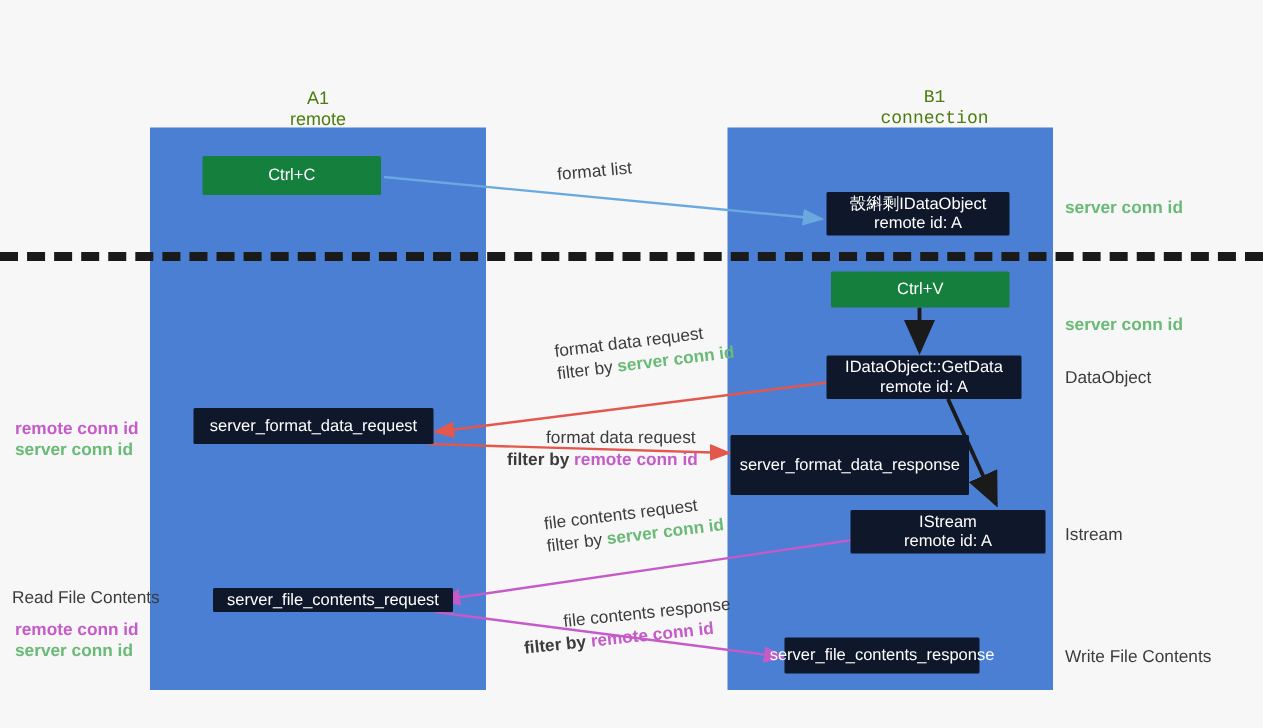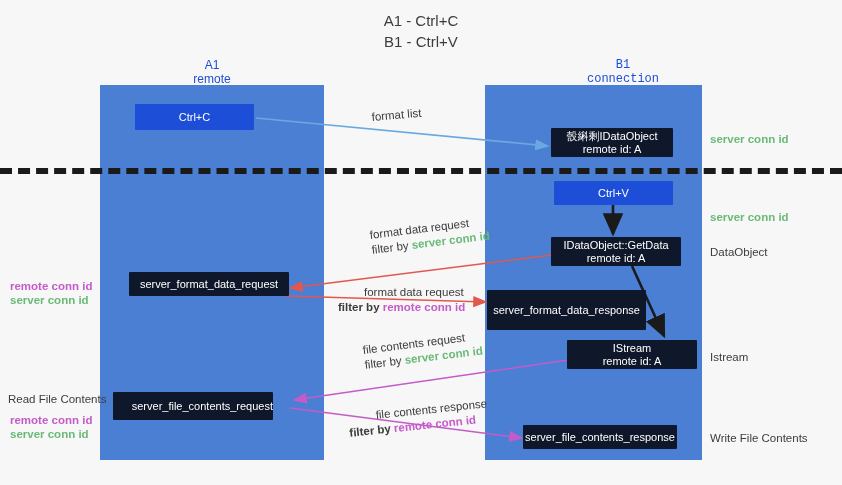--- a/index.html
+++ b/index.html
@@ -23,21 +23,21 @@
     text-align: center;
     font-size: 15px;
     color: #3c3c3c;
     line-height: 21px;
     white-space: pre;
   }
   .col-header {
     position: absolute;
     text-align: center;
     font-size: 12px;
-    color: #1d4ed8;
+    color: #4d7c0f;
     line-height: 14px;
     white-space: pre;
   }
   .lane {
     position: absolute;
     background: #4a7fd4;
   }
   .lane-a { left: 100px; top: 85px; width: 224px; height: 375px; }
   .lane-b { left: 485px; top: 85px; width: 217px; height: 375px; }
 
@@ -57,21 +57,21 @@
     flex-direction: column;
     align-items: center;
     justify-content: center;
     color: #ffffff;
     font-size: 11px;
     line-height: 13px;
     text-align: center;
     border-radius: 1px;
     white-space: pre;
   }
-  .node.green { background: #1d4ed8; }
+  .node.green { background: #15803d; }
   .node.orange { background: #0f172a; }
 
   .side-label {
     position: absolute;
     font-size: 11.5px;
     line-height: 14px;
     white-space: pre;
   }
   .clr-green { color: #6aba77; font-weight: bold; }
   .clr-magenta { color: #c45bc9; font-weight: bold; }
@@ -92,22 +92,20 @@
     width: 842px;
     height: 485px;
     pointer-events: none;
   }
 </style>
 </head>
 <body>
 
 <div id="canvas">
 
-  <div class="title">A1 - Ctrl+C
-B1 - Ctrl+V</div>
 
   <div class="lane lane-a"></div>
   <div class="lane lane-b"></div>
 
   <div class="col-header" style="left:132px; top:58px; width:160px;"><span>A1</span><br><span>remote</span></div>
 
   <div class="col-header" style="left:543px; top:58px; width:160px;font-family:Liberation Mono, monospace;"><span>B1</span><br><span>connection</span></div>
 
   <svg class="wires">
     <defs>
@@ -164,25 +162,25 @@
 
   <div class="node orange" style="left:487px; top:290px; width:159px; height:40px;">
     <span>server_format_data_response</span>
   </div>
 
   <div class="node orange" style="left:567px; top:340px; width:130px; height:29px;">
     <span>IStream</span>
     <span>remote id: A</span>
   </div>
 
-  <div class="node orange" style="left:113px; top:392px; width:160px; height:28px;align-items:flex-end;">
+  <div class="node orange" style="left:142px; top:392px; width:160px; height:16px;">
     <span>server_file_contents_request</span>
   </div>
 
-  <div class="node orange" style="left:523px; top:425px; width:154px; height:24px;">
+  <div class="node orange" style="left:523px; top:425px; width:130px; height:24px;">
     <span>server_file_contents_response</span>
   </div>
 
   <div class="edge-label" style="left:371px; top:110px; transform: rotate(-5deg);">format list</div>
 
   <div class="edge-label" style="left:369px; top:228px; transform: rotate(-7deg);"><span>format data request</span><br><span>filter by </span><span class="clr-green">server conn id</span></div>
 
   <div class="edge-label" style="left:364px; top:285px;"><span>format data request</span><br><span style="margin-left:-26px; display:inline-block; font-weight:bold;">filter by </span><span class="clr-magenta">remote conn id</span></div>
 
   <div class="edge-label" style="left:362px; top:343px; transform: rotate(-7deg);"><span>file contents request</span><br><span>filter by </span><span class="clr-green">server conn id</span></div>

